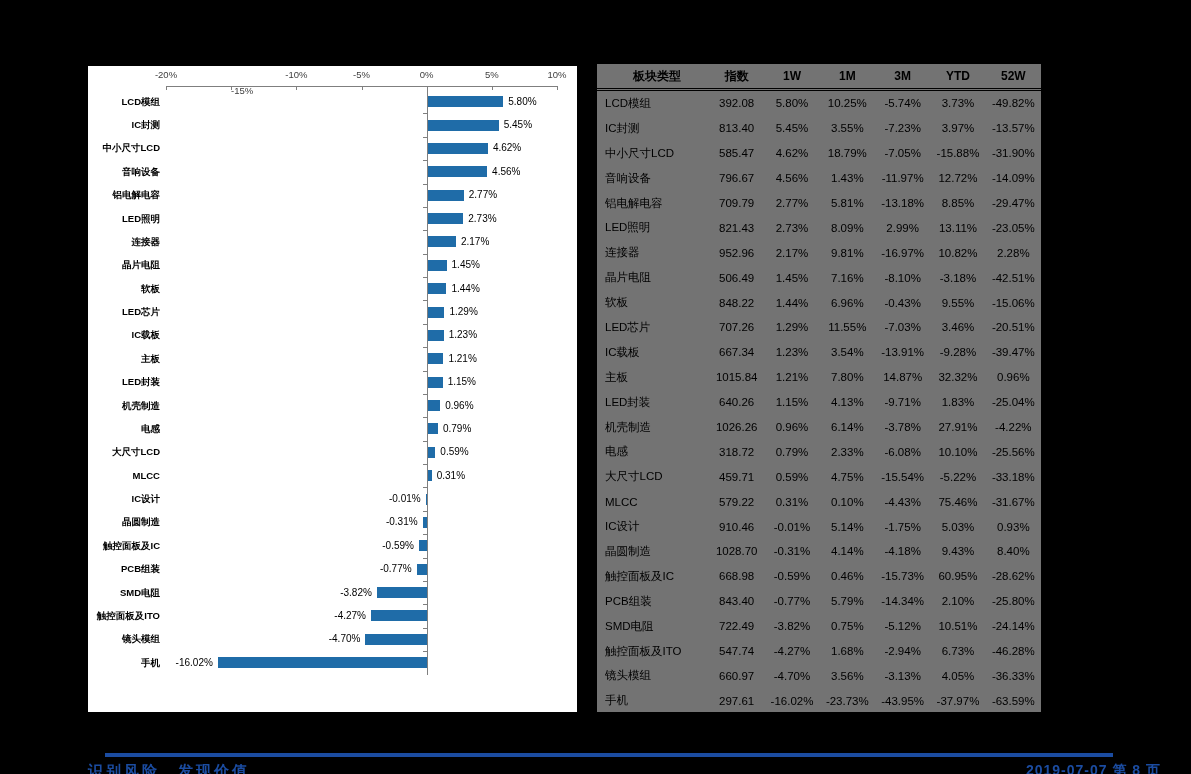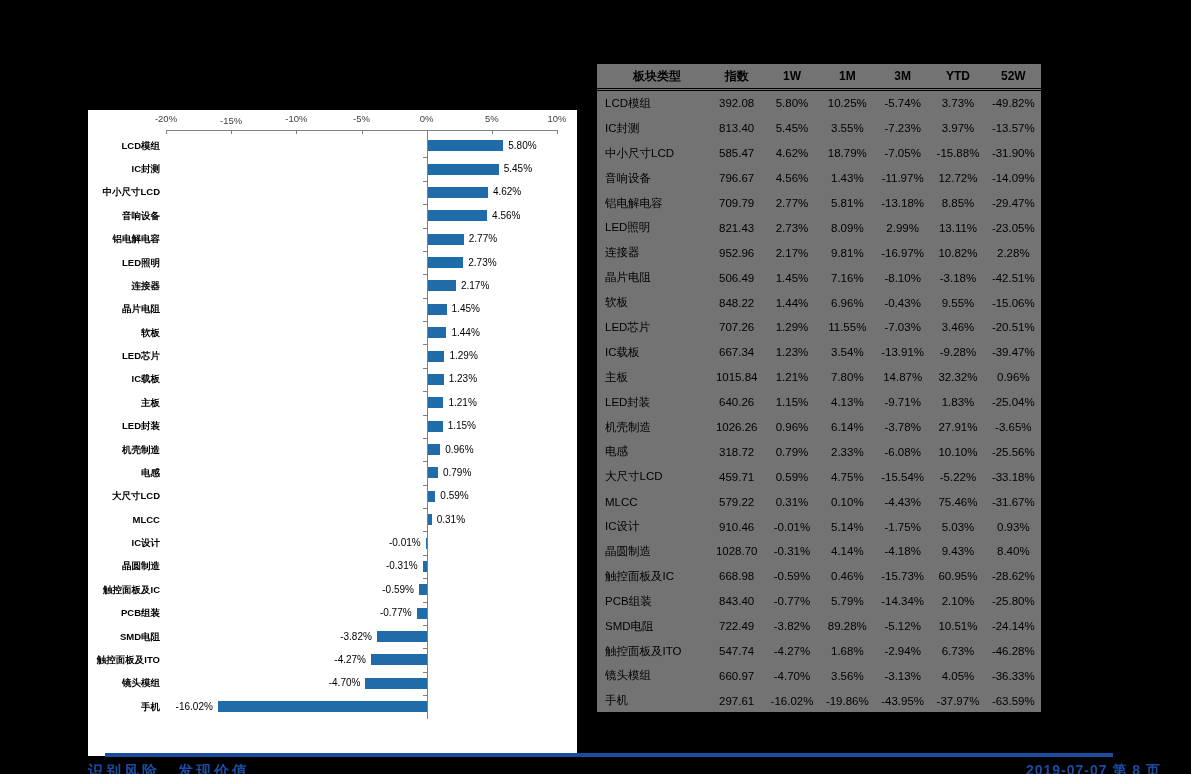--- a/index.html
+++ b/index.html
@@ -5,21 +5,20 @@
   html,body{margin:0;padding:0;}
   body{
     width:1191px;height:774px;position:relative;overflow:hidden;
     background:#000000;
     font-family:"Liberation Sans","DejaVu Sans",sans-serif;
   }
   
   .chart-panel{
     position:absolute;left:88px;top:66px;width:489px;height:646px;
     background:#ffffff;
-    margin-top:44px;
   }
   .axis-line{position:absolute;height:1px;background:#7f7f7f;}
   .axis-tick{position:absolute;width:1px;height:4px;background:#7f7f7f;}
   .zero-line{position:absolute;width:1px;background:#7f7f7f;}
   .zero-tick{position:absolute;width:4px;height:1px;background:#7f7f7f;}
   .x-tick-label{
     position:absolute;font-size:9.5px;color:#404040;width:44px;
     text-align:center;transform:translateX(-22px);
   }
   .cat-label{
@@ -69,21 +68,21 @@
 </style>
 </head>
 <body>
 
 <div class="chart-panel">
   <div style="position:absolute;inset:0;">
       <div class="axis-line" style="left: 78px; top: 20px; width: 391px;"></div>
       <div class="axis-tick" style="left: 78px; top: 20px;"></div>
       <div class="x-tick-label" style="left: 78px; top: 3px;">-20%</div>
       <div class="axis-tick" style="left: 143.167px; top: 20px;"></div>
-      <div class="x-tick-label" style="left: 143.167px; top: 5px;">-15%</div>
+      <div class="x-tick-label" style="left: 143.167px; top: 19px; text-align: right;">-15%</div>
       <div class="axis-tick" style="left: 208.333px; top: 20px;"></div>
       <div class="x-tick-label" style="left: 208.333px; top: 3px;">-10%</div>
       <div class="axis-tick" style="left: 273.5px; top: 20px;"></div>
       <div class="x-tick-label" style="left: 273.5px; top: 3px;">-5%</div>
       <div class="axis-tick" style="left: 338.667px; top: 20px;"></div>
       <div class="x-tick-label" style="left: 338.667px; top: 3px;">0%</div>
       <div class="axis-tick" style="left: 403.833px; top: 20px;"></div>
       <div class="x-tick-label" style="left: 403.833px; top: 3px;">5%</div>
       <div class="axis-tick" style="left: 469px; top: 20px;"></div>
       <div class="x-tick-label" style="left: 469px; top: 3px;">10%</div>
@@ -324,21 +323,21 @@
           <td class="c5">1.83%</td>
           <td class="c6">-25.04%</td>
         </tr>
         <tr>
           <td class="c0">机壳制造</td>
           <td class="c1">1026.26</td>
           <td class="c2">0.96%</td>
           <td class="c3">6.14%</td>
           <td class="c4">-3.78%</td>
           <td class="c5">27.91%</td>
-          <td class="c6">-3.65%</td>
+          <td class="c6">-4.22%</td>
         </tr>
         <tr>
           <td class="c0">电感</td>
           <td class="c1">318.72</td>
           <td class="c2">0.79%</td>
           <td class="c3">2.33%</td>
           <td class="c4">-6.08%</td>
           <td class="c5">10.10%</td>
           <td class="c6">-25.56%</td>
         </tr>
@@ -393,21 +392,21 @@
           <td class="c2">-0.77%</td>
           <td class="c3">5.79%</td>
           <td class="c4">-14.34%</td>
           <td class="c5">2.10%</td>
           <td class="c6">-25.80%</td>
         </tr>
         <tr>
           <td class="c0">SMD电阻</td>
           <td class="c1">722.49</td>
           <td class="c2">-3.82%</td>
-          <td class="c3">89.28%</td>
+          <td class="c3">0.75%</td>
           <td class="c4">-5.12%</td>
           <td class="c5">10.51%</td>
           <td class="c6">-24.14%</td>
         </tr>
         <tr>
           <td class="c0">触控面板及ITO</td>
           <td class="c1">547.74</td>
           <td class="c2">-4.27%</td>
           <td class="c3">1.68%</td>
           <td class="c4">-2.94%</td>
@@ -420,21 +419,21 @@
           <td class="c2">-4.70%</td>
           <td class="c3">3.56%</td>
           <td class="c4">-3.13%</td>
           <td class="c5">4.05%</td>
           <td class="c6">-36.33%</td>
         </tr>
         <tr>
           <td class="c0">手机</td>
           <td class="c1">297.61</td>
           <td class="c2">-16.02%</td>
-          <td class="c3">-19.86%</td>
+          <td class="c3">-23.73%</td>
           <td class="c4">-43.95%</td>
           <td class="c5">-37.97%</td>
           <td class="c6">-63.59%</td>
         </tr>
       </tbody>
   </table>
 </div>
 
 <div class="footer-line" style="background: rgb(27, 76, 161);"></div>
 <div class="footer-left" style="color: rgb(27, 76, 161);">识别风险，发现价值</div>

